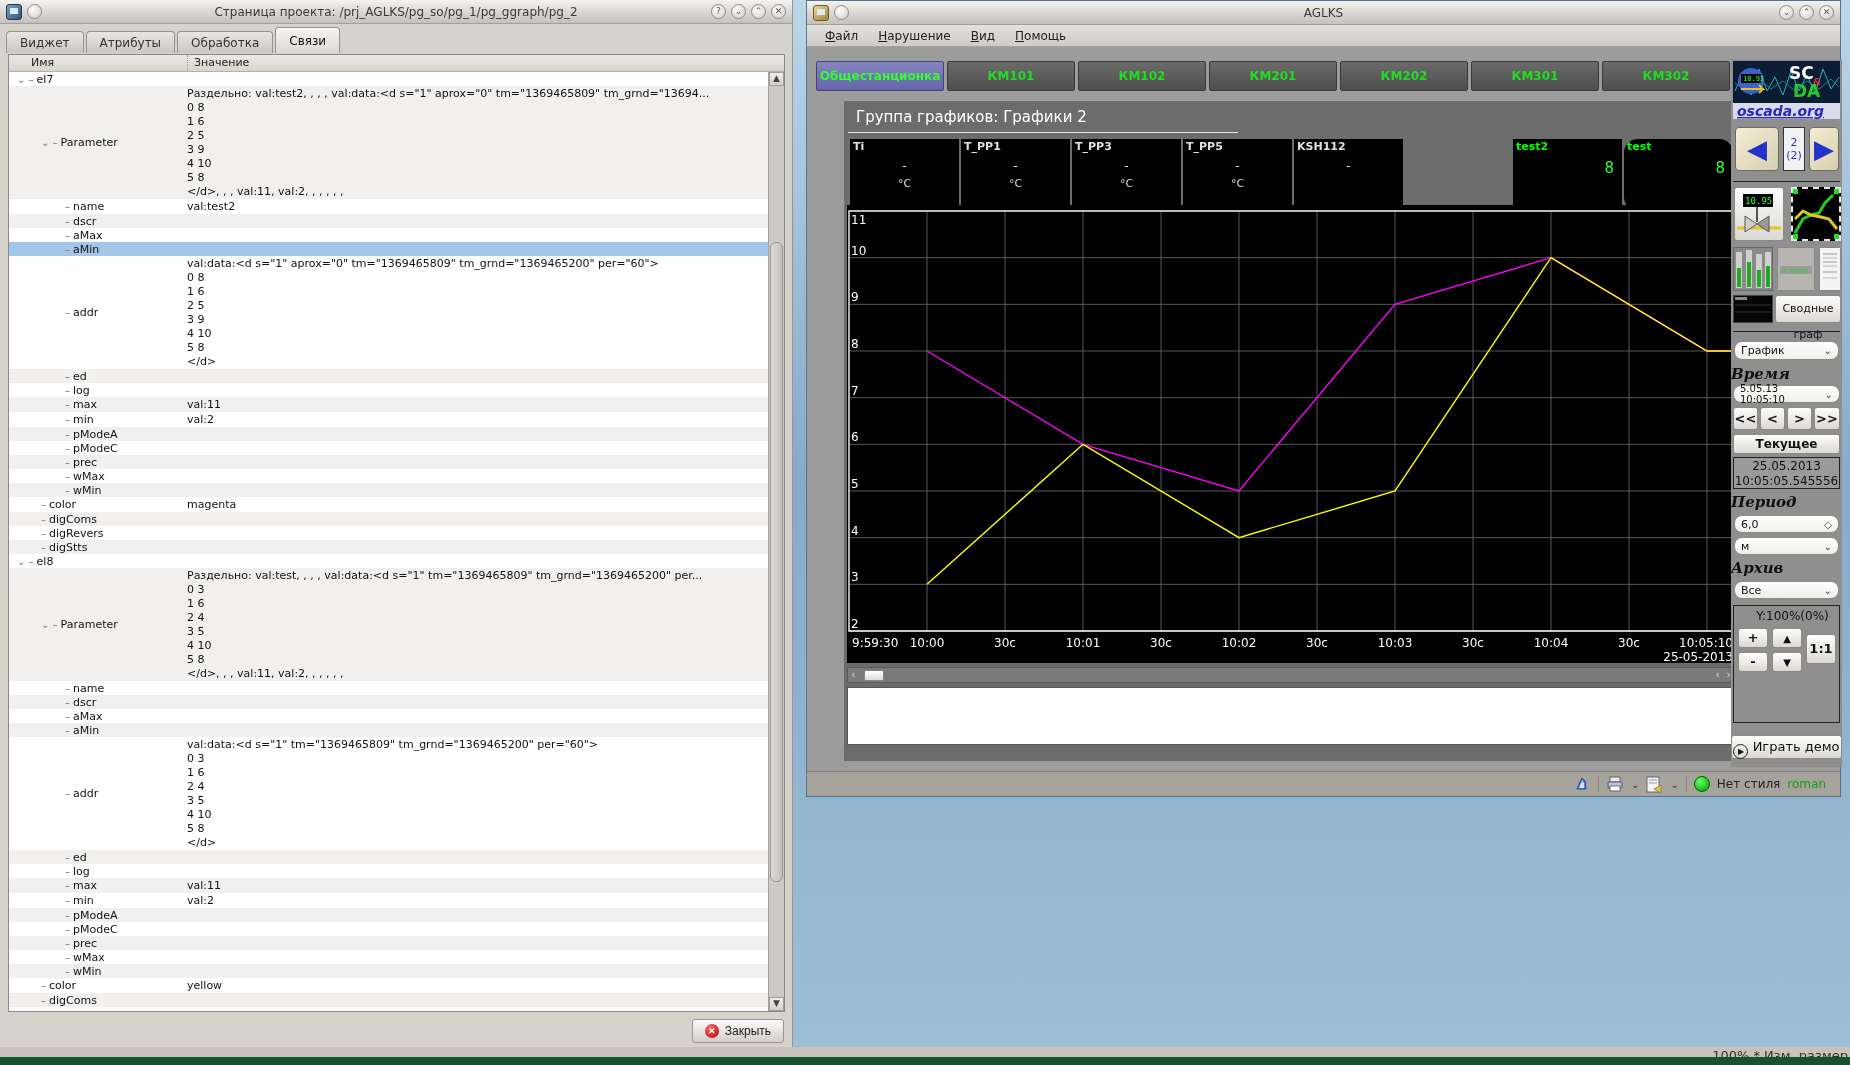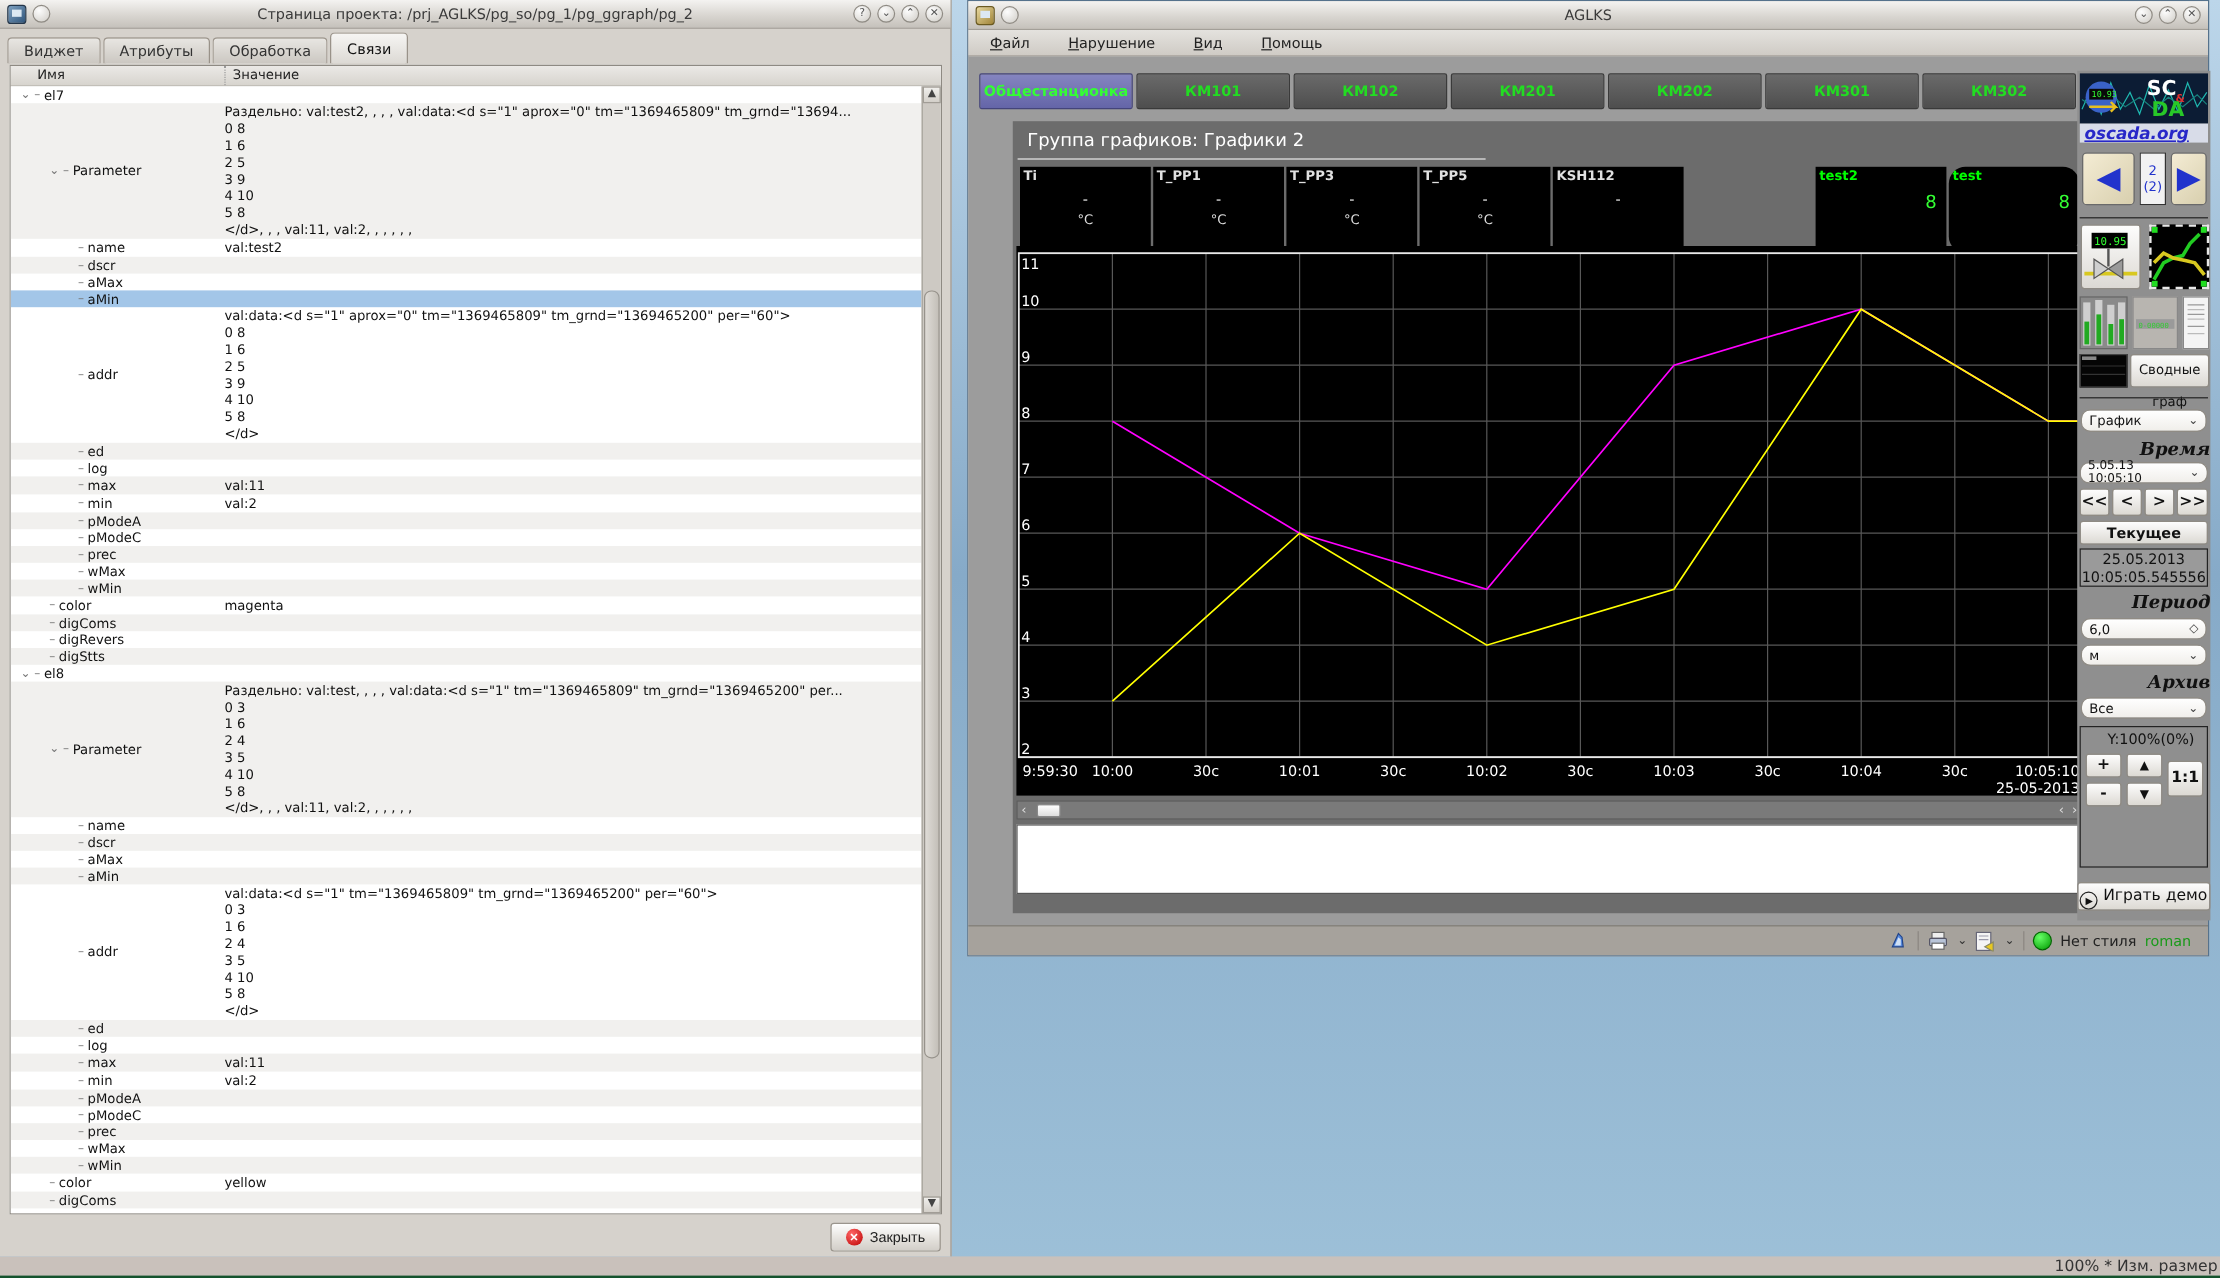--- a/index.html
+++ b/index.html
@@ -11,21 +11,21 @@
   .titlebar{position:absolute;left:0;top:0;right:0;height:24px;background:linear-gradient(180deg,#f4f3f1,#d9d6d1 55%,#c5c1bb);border-bottom:1px solid #a39f98;display:flex;align-items:center;}
   .title-text{position:absolute;left:0;right:0;text-align:center;font-size:12px;color:#3a3a3a;}
   .wbtn{width:15px;height:15px;border-radius:50%;background:radial-gradient(circle at 35% 30%,#fdfdfd,#cfccc6);border:1px solid #8f8b84;color:#555;font-size:9px;line-height:13px;text-align:center;margin-left:5px;flex:none;}
   .titleicons{position:absolute;right:6px;display:flex;}
   .lefticons{position:absolute;left:6px;display:flex;align-items:center;gap:5px;}
   .appico{width:16px;height:16px;border-radius:3px;background:linear-gradient(135deg,#7da0c0,#31567c);border:1px solid #24364a;position:relative;}
   .appico::after{content:"";position:absolute;left:3px;top:3px;right:3px;bottom:5px;background:#dce8f2;}
   .btn{background:linear-gradient(180deg,#fefefe,#e3e0db 60%,#d2cec8);border:1px solid #9a958d;border-radius:3px;font-size:12px;color:#222;text-align:center;}
   .combo{background:linear-gradient(180deg,#ffffff,#f0eeea);border:1px solid #8f8b84;border-radius:8px;font-size:11px;color:#111;display:flex;align-items:center;padding:0 6px;}
   .combo .chev{margin-left:auto;font-size:10px;color:#444;}
-  .hdr-i{font-style:italic;font-size:15px;color:#111;text-align:right;font-weight:bold;font-family:"DejaVu Serif","Liberation Serif",serif;}
+  .hdr-i{font-style:italic;font-size:15px;color:#111;text-align:left;font-weight:bold;font-family:"DejaVu Serif","Liberation Serif",serif;}
 
   
   #lw{left:0;top:0;width:793px;height:1047px;background:#d6d2cc;border-right:1px solid #9a968f;}
   #lw .tabs{position:absolute;left:6px;top:27px;display:flex;align-items:flex-end;height:26px;}
   #lw .tab{background:linear-gradient(180deg,#e8e6e2,#cbc7c1);border:1px solid #999289;border-bottom:none;border-radius:4px 4px 0 0;padding:4px 13px 3px;font-size:12px;color:#333;margin-right:2px;height:22px;}
   #lw .tab.active{background:linear-gradient(180deg,#f6f5f3,#dcd9d4);height:26px;padding-top:6px;color:#111;}
   #treeframe{position:absolute;left:8px;top:54px;width:777px;height:958px;border:1px solid #8e8a83;background:#fff;}
   #treehdr{display:flex;height:17px;background:linear-gradient(180deg,#ebe9e6,#d7d4ce);border-bottom:1px solid #b5b1aa;font-size:11px;color:#222;}
   #treehdr .c1{width:178px;padding:1px 0 0 22px;}
   #treehdr .c2{flex:1;padding:1px 0 0 6px;border-left:1px dotted #999;}
@@ -38,21 +38,21 @@
   .tv{flex:1;white-space:pre;overflow:hidden;line-height:14px;padding-top:1px;}
   #vscroll{position:absolute;right:0;top:17px;bottom:0;width:16px;background:#cdc9c3;border-left:1px solid #a5a19a;}
   #vscroll .arr{position:absolute;left:0;width:15px;height:14px;text-align:center;font-size:9px;color:#444;background:linear-gradient(180deg,#f0efec,#d3cfc9);border:1px solid #a19d96;}
   #vthumb{position:absolute;left:1px;width:13px;top:170px;height:640px;background:linear-gradient(90deg,#dfdcd7,#c3bfb8);border:1px solid #97938c;border-radius:6px;}
   #closerow{position:absolute;right:8px;bottom:4px;}
   #closebtn{display:flex;align-items:center;gap:6px;padding:4px 12px;font-size:12px;}
   .xcirc{width:14px;height:14px;border-radius:50%;background:radial-gradient(circle at 35% 30%,#f66,#b00);color:#fff;font-size:9px;line-height:14px;text-align:center;font-weight:bold;}
 
   
   #rw{left:806px;top:0;width:1035px;height:797px;background:#d6d2cc;border:1px solid #55728c;}
-  #menubar{position:absolute;left:0;top:24px;right:0;height:22px;background:linear-gradient(180deg,#e4e2de,#cfcbc5);border-bottom:1px solid #a8a49d;display:flex;align-items:center;padding-left:10px;gap:16px;}
+  #menubar{position:absolute;left:0;top:24px;right:0;height:22px;background:linear-gradient(180deg,#e4e2de,#cfcbc5);border-bottom:1px solid #a8a49d;display:flex;align-items:center;padding-left:10px;gap:4px;}
   .mitem{font-size:12px;color:#222;padding:2px 8px;display:inline-block;}
   .mitem::first-letter{text-decoration:underline;}
   #central{position:absolute;left:0;top:46px;right:0;bottom:25px;background:#9c9c9c;}
   #kmtabs{position:absolute;left:9px;top:14px;display:flex;gap:3px;}
   .km-tab{width:128px;height:30px;background:linear-gradient(180deg,#6a6a6a,#4e4e4e);border:1px solid #3a3a3a;border-radius:2px;color:#22dd22;font-size:12px;font-weight:bold;text-align:center;line-height:28px;}
   .km-tab.active{background:linear-gradient(180deg,#8585c0,#6465a8);color:#33ff33;border-color:#44447a;}
   #mainpanel{position:absolute;left:9px;top:54px;width:912px;height:660px;background:#6c6c6c;margin-left:28px;}
   #grouphdr{position:absolute;left:12px;top:7px;color:#fff;font-size:15px;}
   #grouphdr-line{position:absolute;left:4px;top:31px;width:390px;border-bottom:1px solid #e8e8e8;}
   #monitors{position:absolute;left:3px;top:38px;height:60px;right:3px;}
@@ -71,21 +71,21 @@
   #sidebar{position:absolute;left:924px;top:12px;width:111px;bottom:4px;background:#8f8f8f;}
   .sep{position:absolute;left:2px;right:2px;border-top:1px solid #222;}
   #statusbar{position:absolute;left:0;bottom:0;right:0;height:25px;background:#a6a29c;border-top:1px solid #7d7a74;display:flex;align-items:center;justify-content:flex-end;padding-right:14px;gap:7px;font-size:12px;}
   .vline{width:1px;height:16px;background:#8a8680;}
   #greenled{width:16px;height:16px;border-radius:50%;background:radial-gradient(circle at 35% 30%,#6f6,#090);border:1px solid #060;}
   .navbtn{position:absolute;width:44px;height:44px;background:linear-gradient(135deg,#f4ecd4,#d8cfae);border:1px solid #6a6a6a;border-radius:4px;color:#2233cc;font-size:26px;line-height:42px;text-align:center;}
   .sbtn{position:absolute;background:linear-gradient(180deg,#fdfdfd,#dcd9d3);border:1px solid #8f8b84;border-radius:3px;font-size:13px;color:#111;text-align:center;}
   .group-box{position:absolute;border:1px solid #222;padding-left:12px;}
 
   
-  #taskstrip{position:absolute;left:0;bottom:0;width:1850px;height:18px;background:#c9c1bb;border-bottom:2px solid #14532d;font-size:13px;color:#333;text-align:right;padding:1px 2px 0 0;white-space:nowrap;overflow:hidden;}
+  #taskstrip{position:absolute;left:0;bottom:0;width:1850px;height:18px;background:#c9c1bb;border-bottom:8px solid #14532d;font-size:13px;color:#333;text-align:right;padding:1px 2px 0 0;white-space:nowrap;overflow:hidden;}
 </style>
 </head>
 <body>
 
 <div id="taskstrip">100% * Изм. размер</div>
 
 <div id="lw" class="win">
   <div class="titlebar">
     <div class="lefticons">
       <div class="appico"></div>

